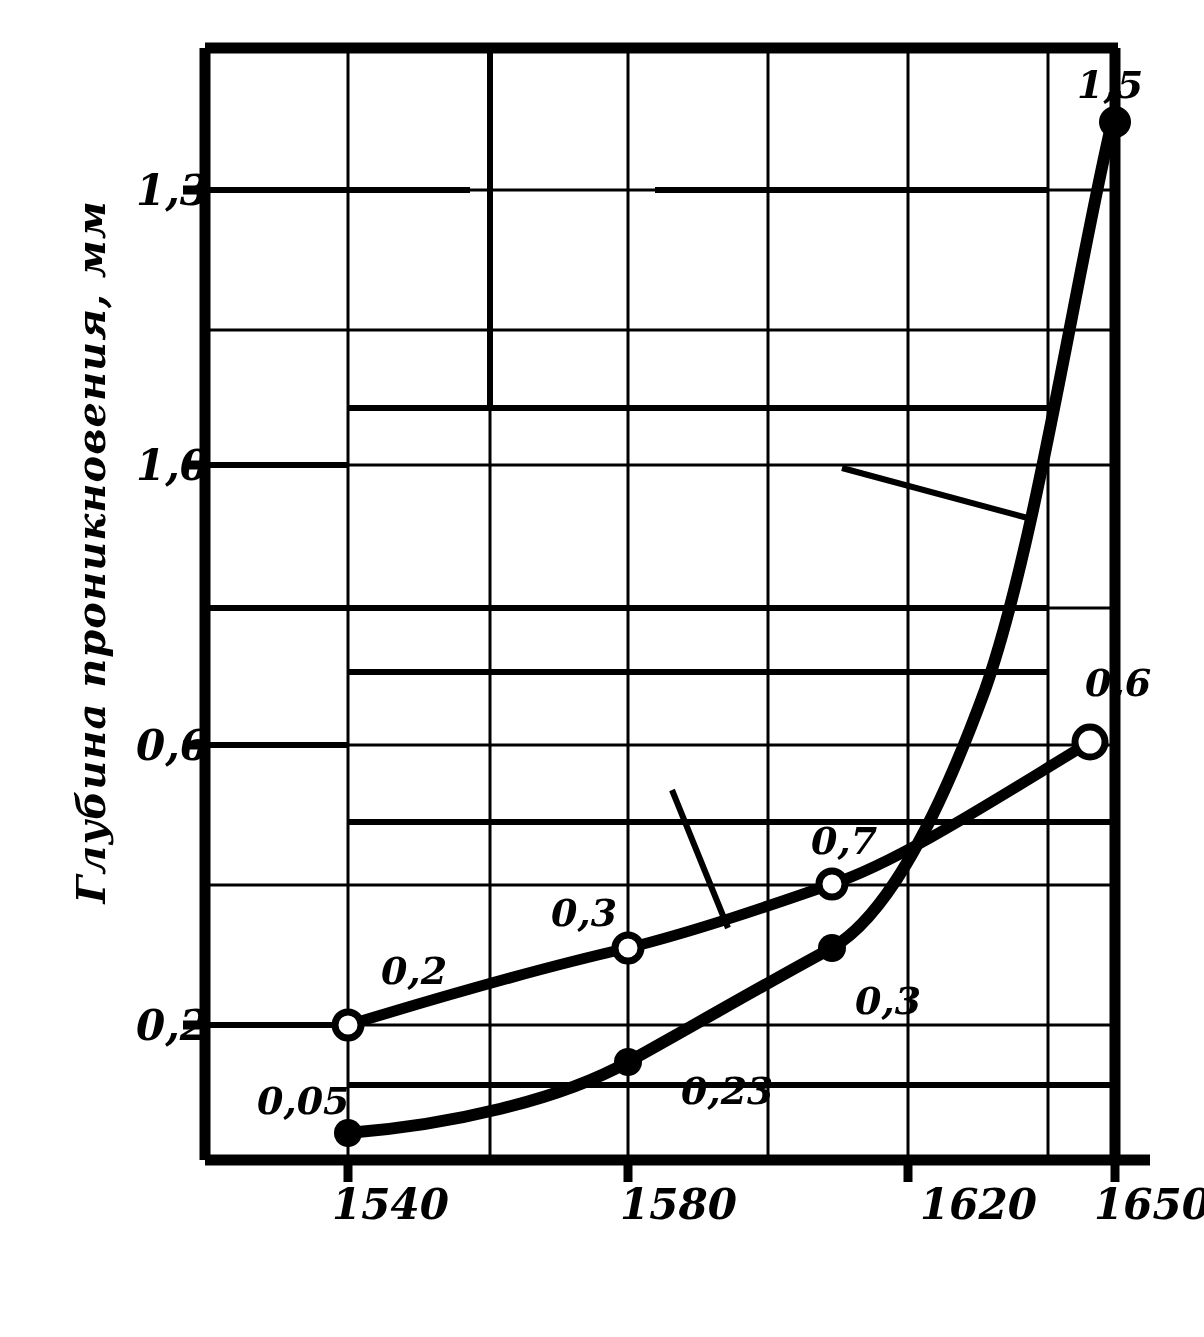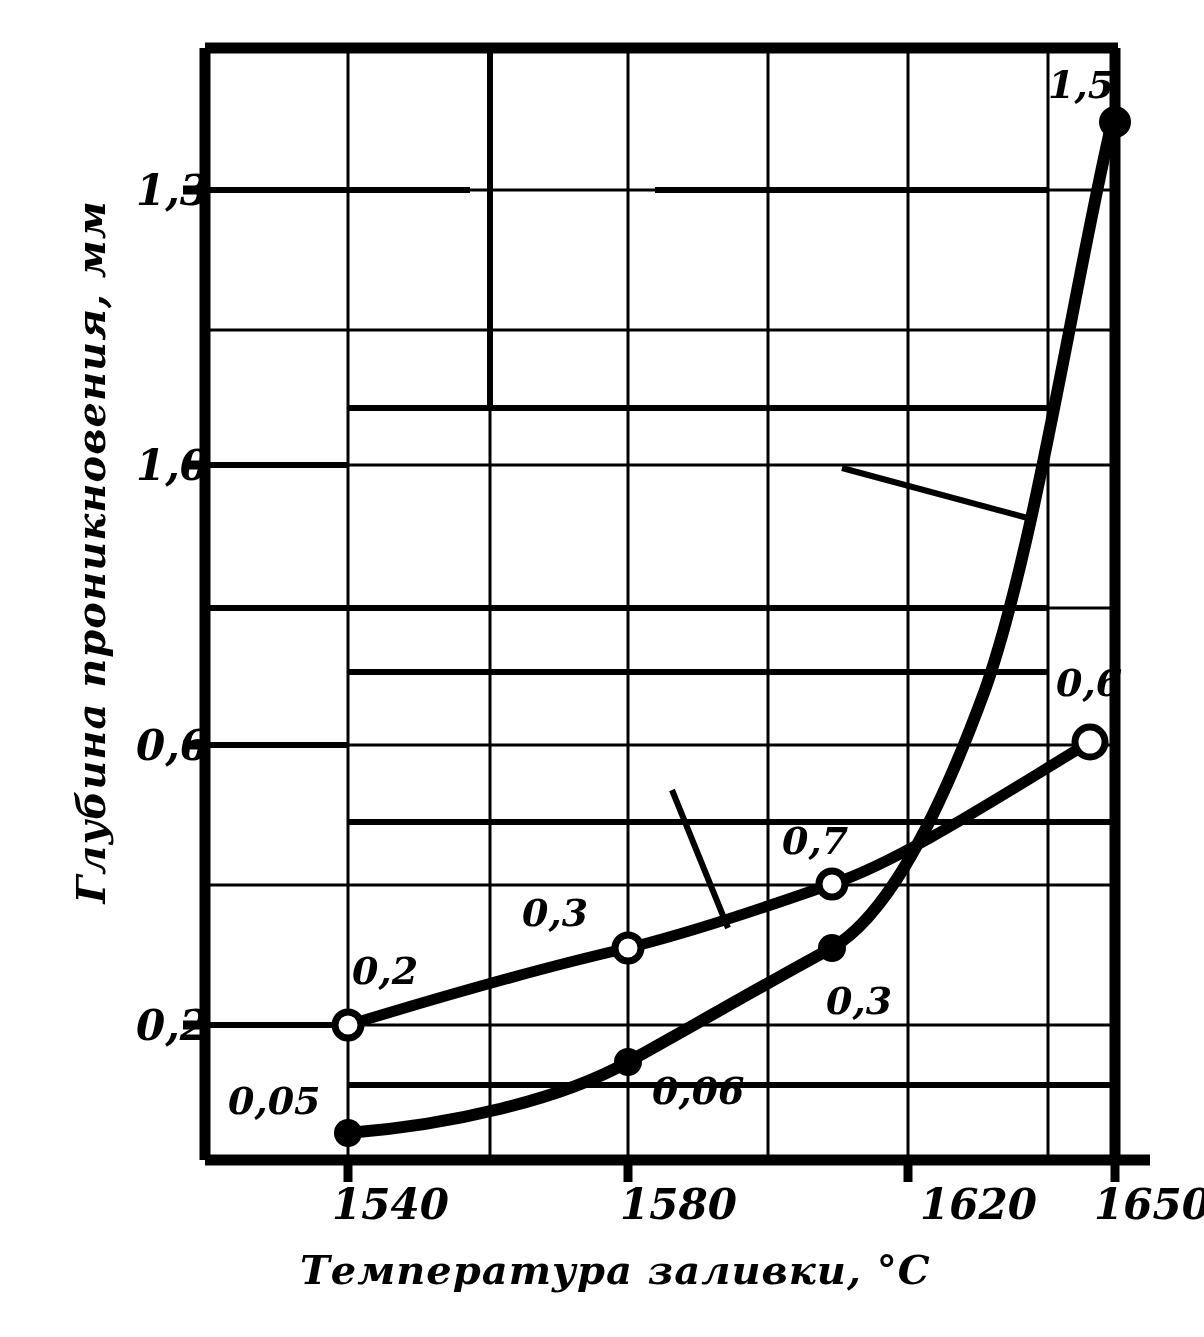--- a/index.html
+++ b/index.html
@@ -55,20 +55,21 @@
     white-space: nowrap;
     margin-left: 32px;
   }
   .pt-label {
     position: absolute;
     font-family: "DejaVu Serif", serif;
     font-style: italic;
     font-weight: 700;
     font-size: 38px;
     white-space: nowrap;
+    padding-left: 29px;
   }
   .series-label {
     position: absolute;
     font-family: "DejaVu Serif", serif;
     font-style: italic;
     font-weight: 700;
     font-size: 44px;
     letter-spacing: 1px;
     white-space: nowrap;
   }
@@ -152,35 +153,34 @@
     </g>
 
     <g stroke="#000000" stroke-width="6" fill="none">
       <line x1="842" y1="468" x2="1035" y2="520"></line>
       <line x1="672" y1="790" x2="728" y2="928"></line>
     </g>
   </svg>
 
   <div class="axis-title" id="ylabel">Глубина проникновения, мм</div>
 
-  <div class="axis-title" id="xlabel">Температура заливки, °C</div>
 
   <div class="tick-label" style="left:104px; top:166px;">1,3</div>
   <div class="tick-label" style="left:104px; top:441px;">1,0</div>
   <div class="tick-label" style="left:104px; top:721px;">0,6</div>
   <div class="tick-label" style="left:104px; top:1001px;">0,2</div>
 
   <div class="tick-label" style="left:300px; top:1180px;">1540</div>
   <div class="tick-label" style="left:588px; top:1180px;">1580</div>
   <div class="tick-label" style="left:888px; top:1180px;">1620</div>
   <div class="tick-label" style="left:1062px; top:1180px;text-align:center;">1650</div>
 
 
   <div class="pt-label" style="left:228px; top:1078px;">0,05</div>
-  <div class="pt-label" style="left:652px; top:1068px;">0,06</div>
+  <div class="pt-label" style="left:652px; top:1068px;">0,23</div>
   <div class="pt-label" style="left:826px; top:978px;">0,3</div>
   <div class="pt-label" style="left:1048px; top:62px;">1,5</div>
 
   <div class="pt-label" style="left:352px; top:948px;">0,2</div>
   <div class="pt-label" style="left:522px; top:890px;">0,3</div>
   <div class="pt-label" style="left:782px; top:818px;">0,7</div>
   <div class="pt-label" style="left:1056px; top:660px;">0,6</div>
 
 </div>
 

